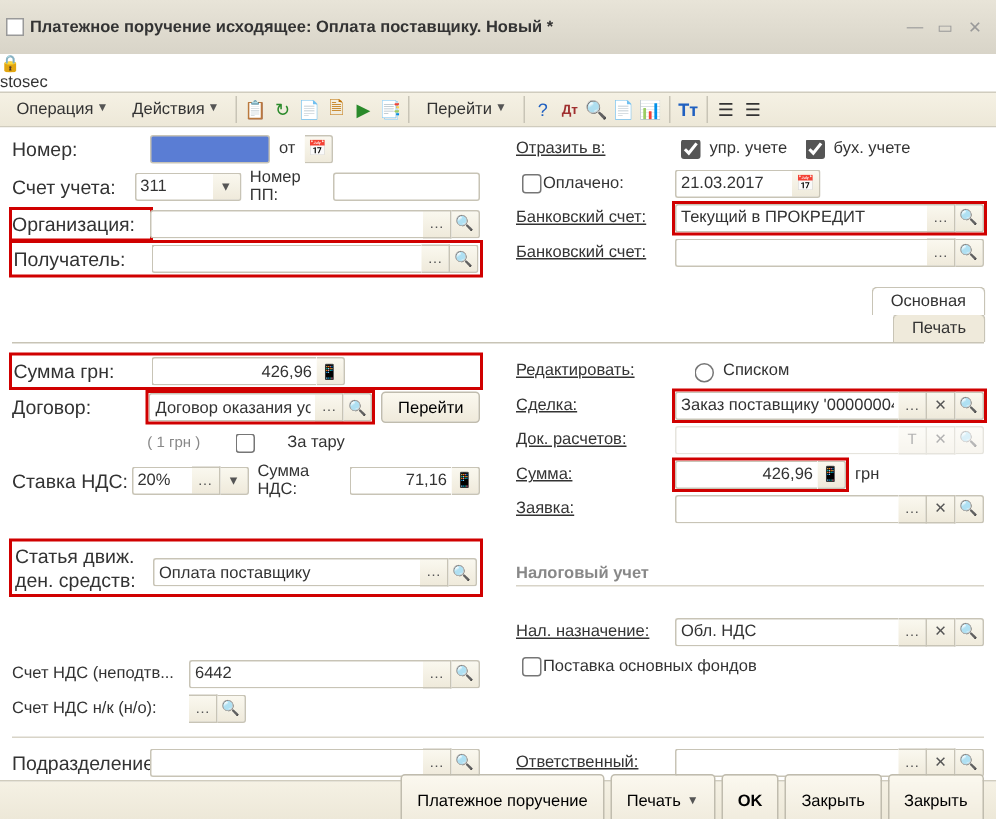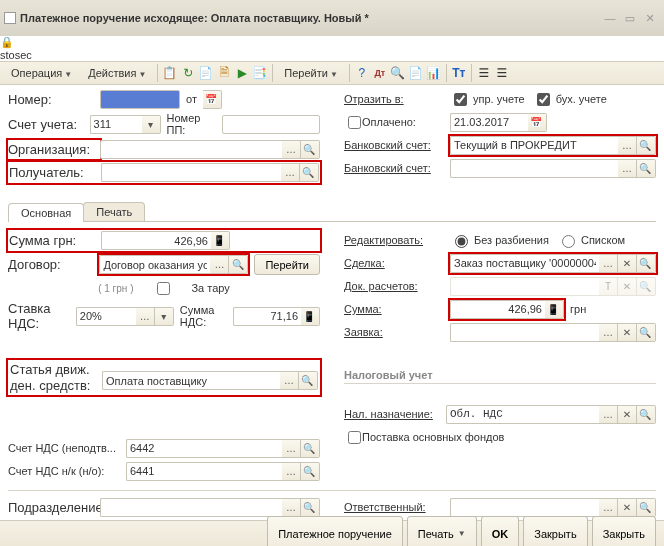--- a/index.html
+++ b/index.html
@@ -33,21 +33,21 @@
     display: flex;
     align-items: center;
     padding: 0 4px;
     gap: 2px;
   }
   .tb-btn {
     padding: 2px 6px;
     border: 1px solid transparent;
     border-radius: 3px;
     display: flex;
-    align-items: flex-end;
+    align-items: flex-start;
     gap: 2px;
     cursor: pointer;
     font-size: 11px;
   }
   .caret { font-size: 8px; color: #555; }
   .tb-sep { width: 1px; height: 18px; background: #c8c4b6; margin: 0 2px; }
   .tb-icon {
     width: 16px; height: 16px; display:flex; align-items:center; justify-content:center;
     font-size: 12px; cursor: pointer; border-radius:2px;
   }
@@ -70,22 +70,23 @@
   .inp.r { text-align: right; }
   .inp.blue { background: #5a7dd4; }
   .mini-btn {
     height: 19px; min-width: 19px; border: 1px solid #c8c4b6; border-radius: 2px;
     background: linear-gradient(#faf8ef,#efeadb); display:flex; align-items:center;
     justify-content:center; font-size: 10px; cursor: pointer; padding: 0 2px; color:#555;
   }
   .mini-btn.cal::before { content: "📅"; color:#c07000; font-size:10px; }
   .check { width:13px; height:13px; accent-color:#555; }
   .tabs {
-    display:flex; gap:0; margin-top:16px; border-bottom: 1px solid #c8c4b6;
+    display:flex; gap:0; margin-top:4px; border-bottom: 1px solid #c8c4b6;
     align-items:flex-end;
+    flex-direction:column;
   }
   .tab {
     padding: 3px 12px 3px 12px; border:1px solid #c8c4b6; border-bottom:none;
     border-radius: 4px 4px 0 0; background:#efeadb; font-size:11px; cursor:pointer;
     margin-right:-1px;
   }
   .tab.active { background:#fff; position:relative; top:1px; }
   .section-title {
     font-size: 11px; color: #888; font-weight: bold;
     border-bottom: 1px solid #d8d4c8; padding-bottom: 2px; margin: 6px 0 6px 0;
@@ -263,21 +264,21 @@
         <div class="row" style="justify-content:center;">
           <span class="small-gray">( 1 грн  )</span>
           <label style="display:flex;align-items:center;gap:18px;margin-left:20px;">
             <input type="checkbox" class="check" style="">
             <span>За тару</span>
           </label>
         </div>
         <div class="row">
           <span class="lbl">Ставка НДС:</span>
           <div class="input-group">
-            <input class="inp" style="width: 60px;" value="20%">
+            <input class="inp" style="width: 40px;" value="20%">
             <span class="mini-btn">…</span>
             <span class="mini-btn">▾</span>
           </div>
           <span style="margin:0 6px;">Сумма НДС:</span>
           <div class="input-group">
             <input class="inp r" style="width: 68px;" value="71,16">
             <span class="mini-btn">📱</span>
           </div>
         </div>
 
@@ -300,34 +301,29 @@
           <span style="width:118px;">Счет НДС (неподтв...</span>
           <div class="input-group" style="flex:1;">
             <input class="inp" style="flex: 1 1 0%;" value="6442">
             <span class="mini-btn">…</span>
             <span class="mini-btn">🔍</span>
           </div>
         </div>
         <div class="row">
           <span style="width:118px;">Счет НДС н/к (н/о):</span>
           <div class="input-group" style="flex:1;">
-            <input class="inp" style="flex: 1 1 0%;" value="6441">
             <span class="mini-btn">…</span>
             <span class="mini-btn">🔍</span>
           </div>
         </div>
       </div>
 
       <div class="col">
         <div class="row">
           <span class="lbl2">Редактировать:</span>
-          <label style="display:flex;align-items:center;gap:3px;">
-            <input type="radio" class="radio" name="editmode" checked="" style="">
-            <span>Без разбиения</span>
-          </label>
           <label style="display:flex;align-items:center;gap:3px;margin-left:8px;">
             <input type="radio" class="radio" name="editmode" style="">
             <span>Списком</span>
           </label>
         </div>
         <div class="row">
           <span class="lbl2">Сделка:</span>
           <div class="input-group hl-red" style="flex:1;">
             <input class="inp" style="flex: 1 1 0%;" value="Заказ поставщику '0000000486">
             <span class="mini-btn">…</span>
@@ -362,21 +358,21 @@
           </div>
         </div>
 
         <div style="height:18px;"></div>
         <div class="section-title">Налоговый учет</div>
         <div style="height:14px;"></div>
 
         <div class="row">
           <span class="lbl2">Нал. назначение:</span>
           <div class="input-group" style="flex:1;">
-            <input class="inp" style="flex: 1 1 0%; font-family: Liberation Mono, monospace;" value="Обл. НДС">
+            <input class="inp" style="flex: 1 1 0%;" value="Обл. НДС">
             <span class="mini-btn">…</span>
             <span class="mini-btn">✕</span>
             <span class="mini-btn">🔍</span>
           </div>
         </div>
         <div class="row">
           <span style="width:18px;"><input type="checkbox" class="check" style=""></span>
           <span>Поставка основных фондов</span>
         </div>
       </div>

